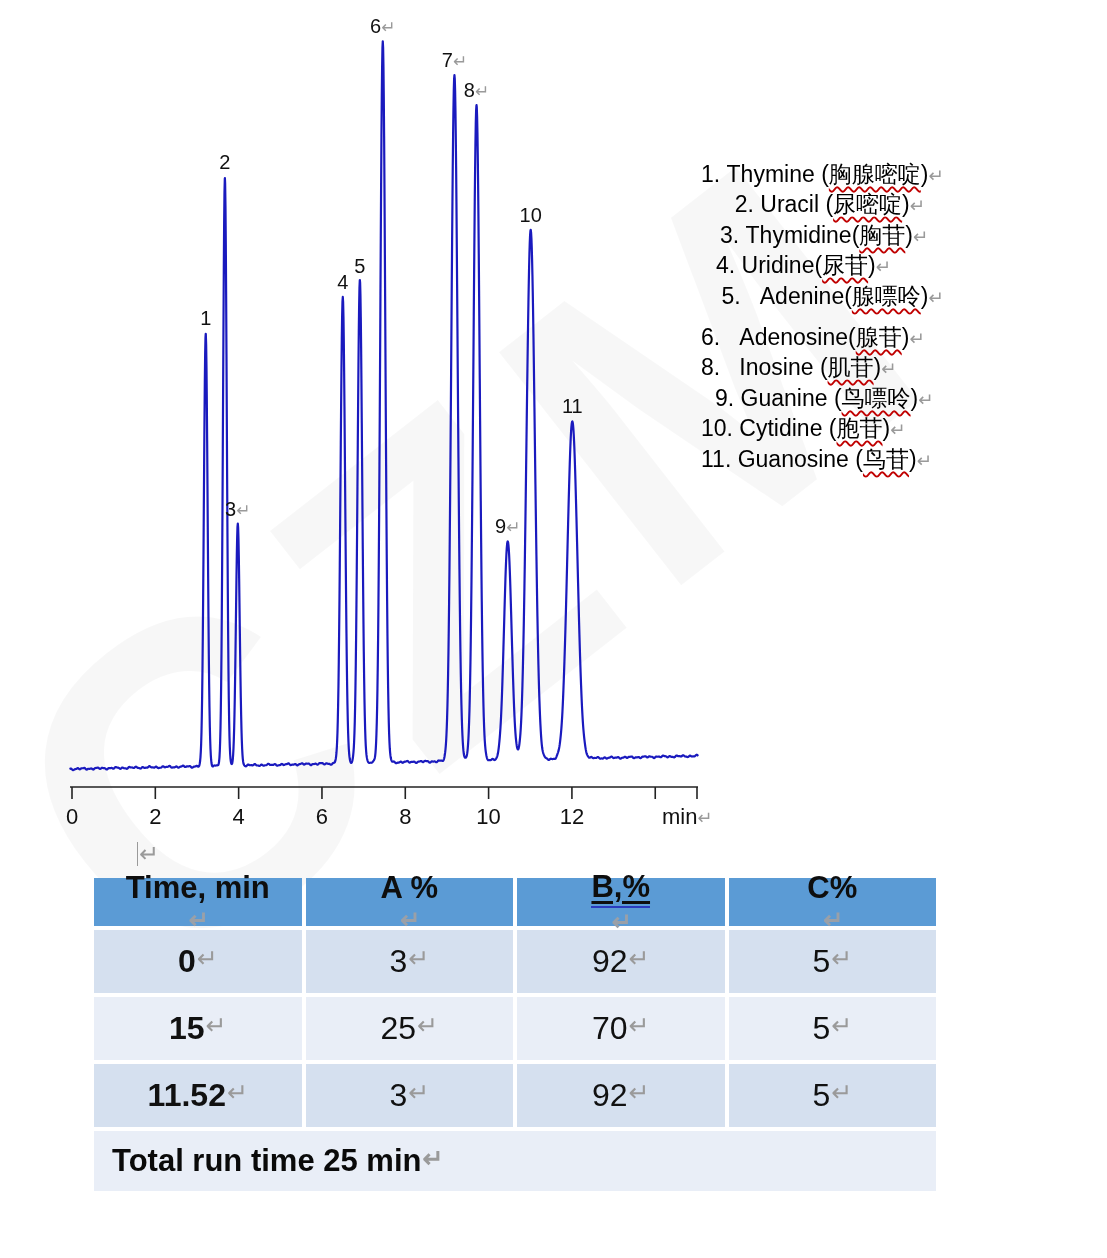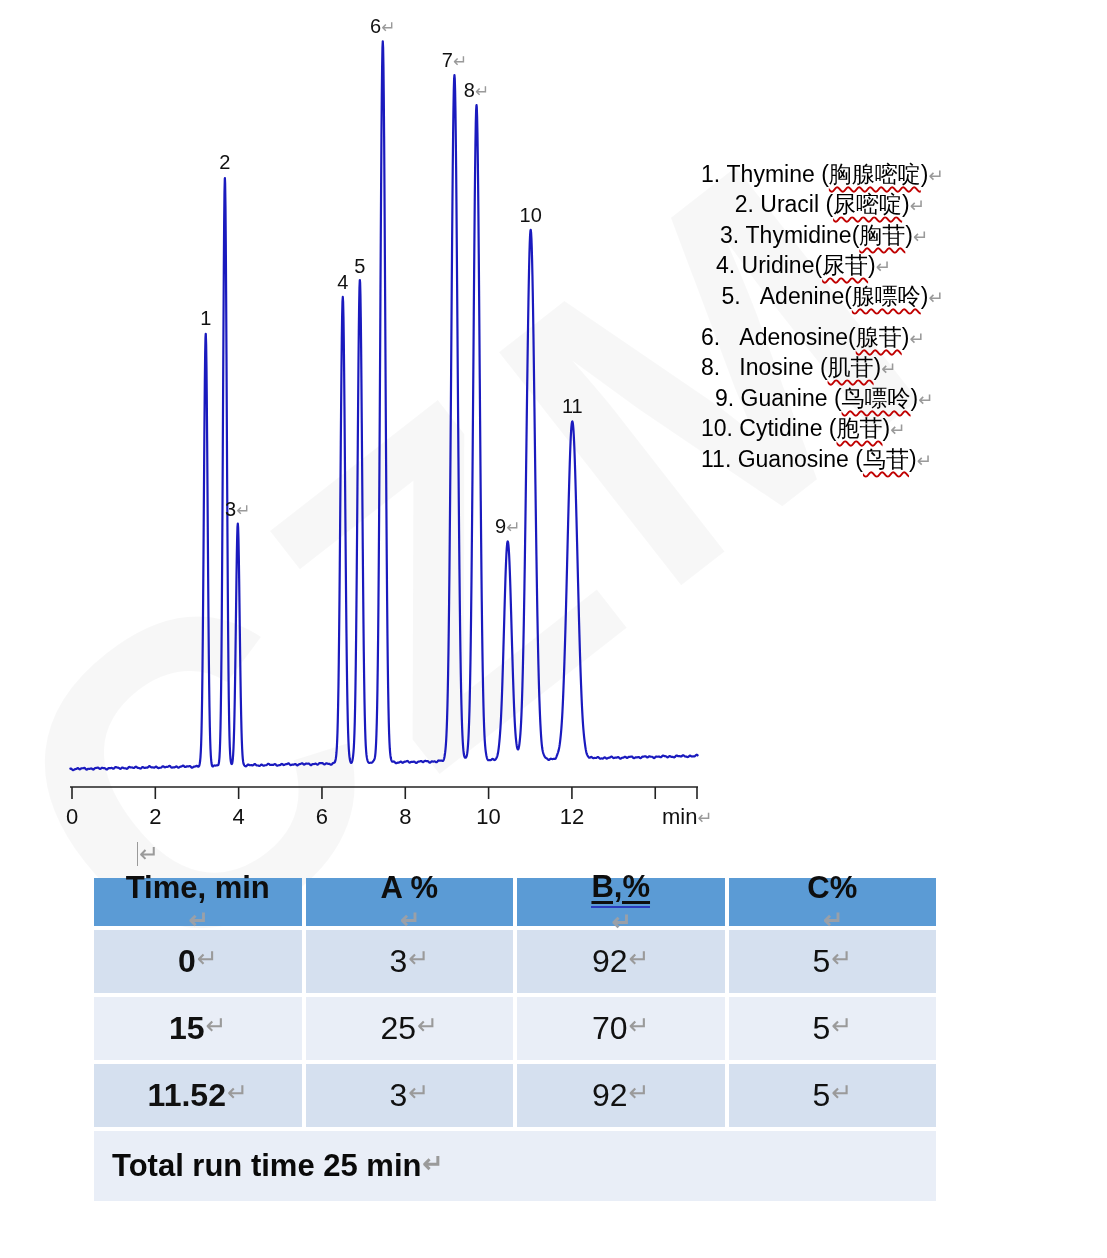--- a/index.html
+++ b/index.html
@@ -36,21 +36,21 @@
   .th .mark{color:#9aa0a8;font-size:24px;margin-left:2px;}
   .td{
     height:63px;display:flex;align-items:center;justify-content:center;
     font-size:32px;color:#111;
   }
   .td.c0 .val{font-weight:bold;}
   .band-a{background:#d5e0ef;}
   .band-b{background:#e9eef7;justify-content:center;}
   .td .mark,.tf .mark{font-size:25px;position:relative;top:-3px;margin-left:1px;}
   .tf{
-    grid-column:1/5;background:#e9eef7;height:70px;display:flex;align-items:center;
+    grid-column:1/5;background:#e9eef7;height:60px;display:flex;align-items:center;
     padding-left:18px;font-size:31px;font-weight:bold;color:#0a0a0a;
   }
 </style>
 </head>
 <body>
 
 <div class="canvas">
 
   <div class="watermark">CZM</div>
 

